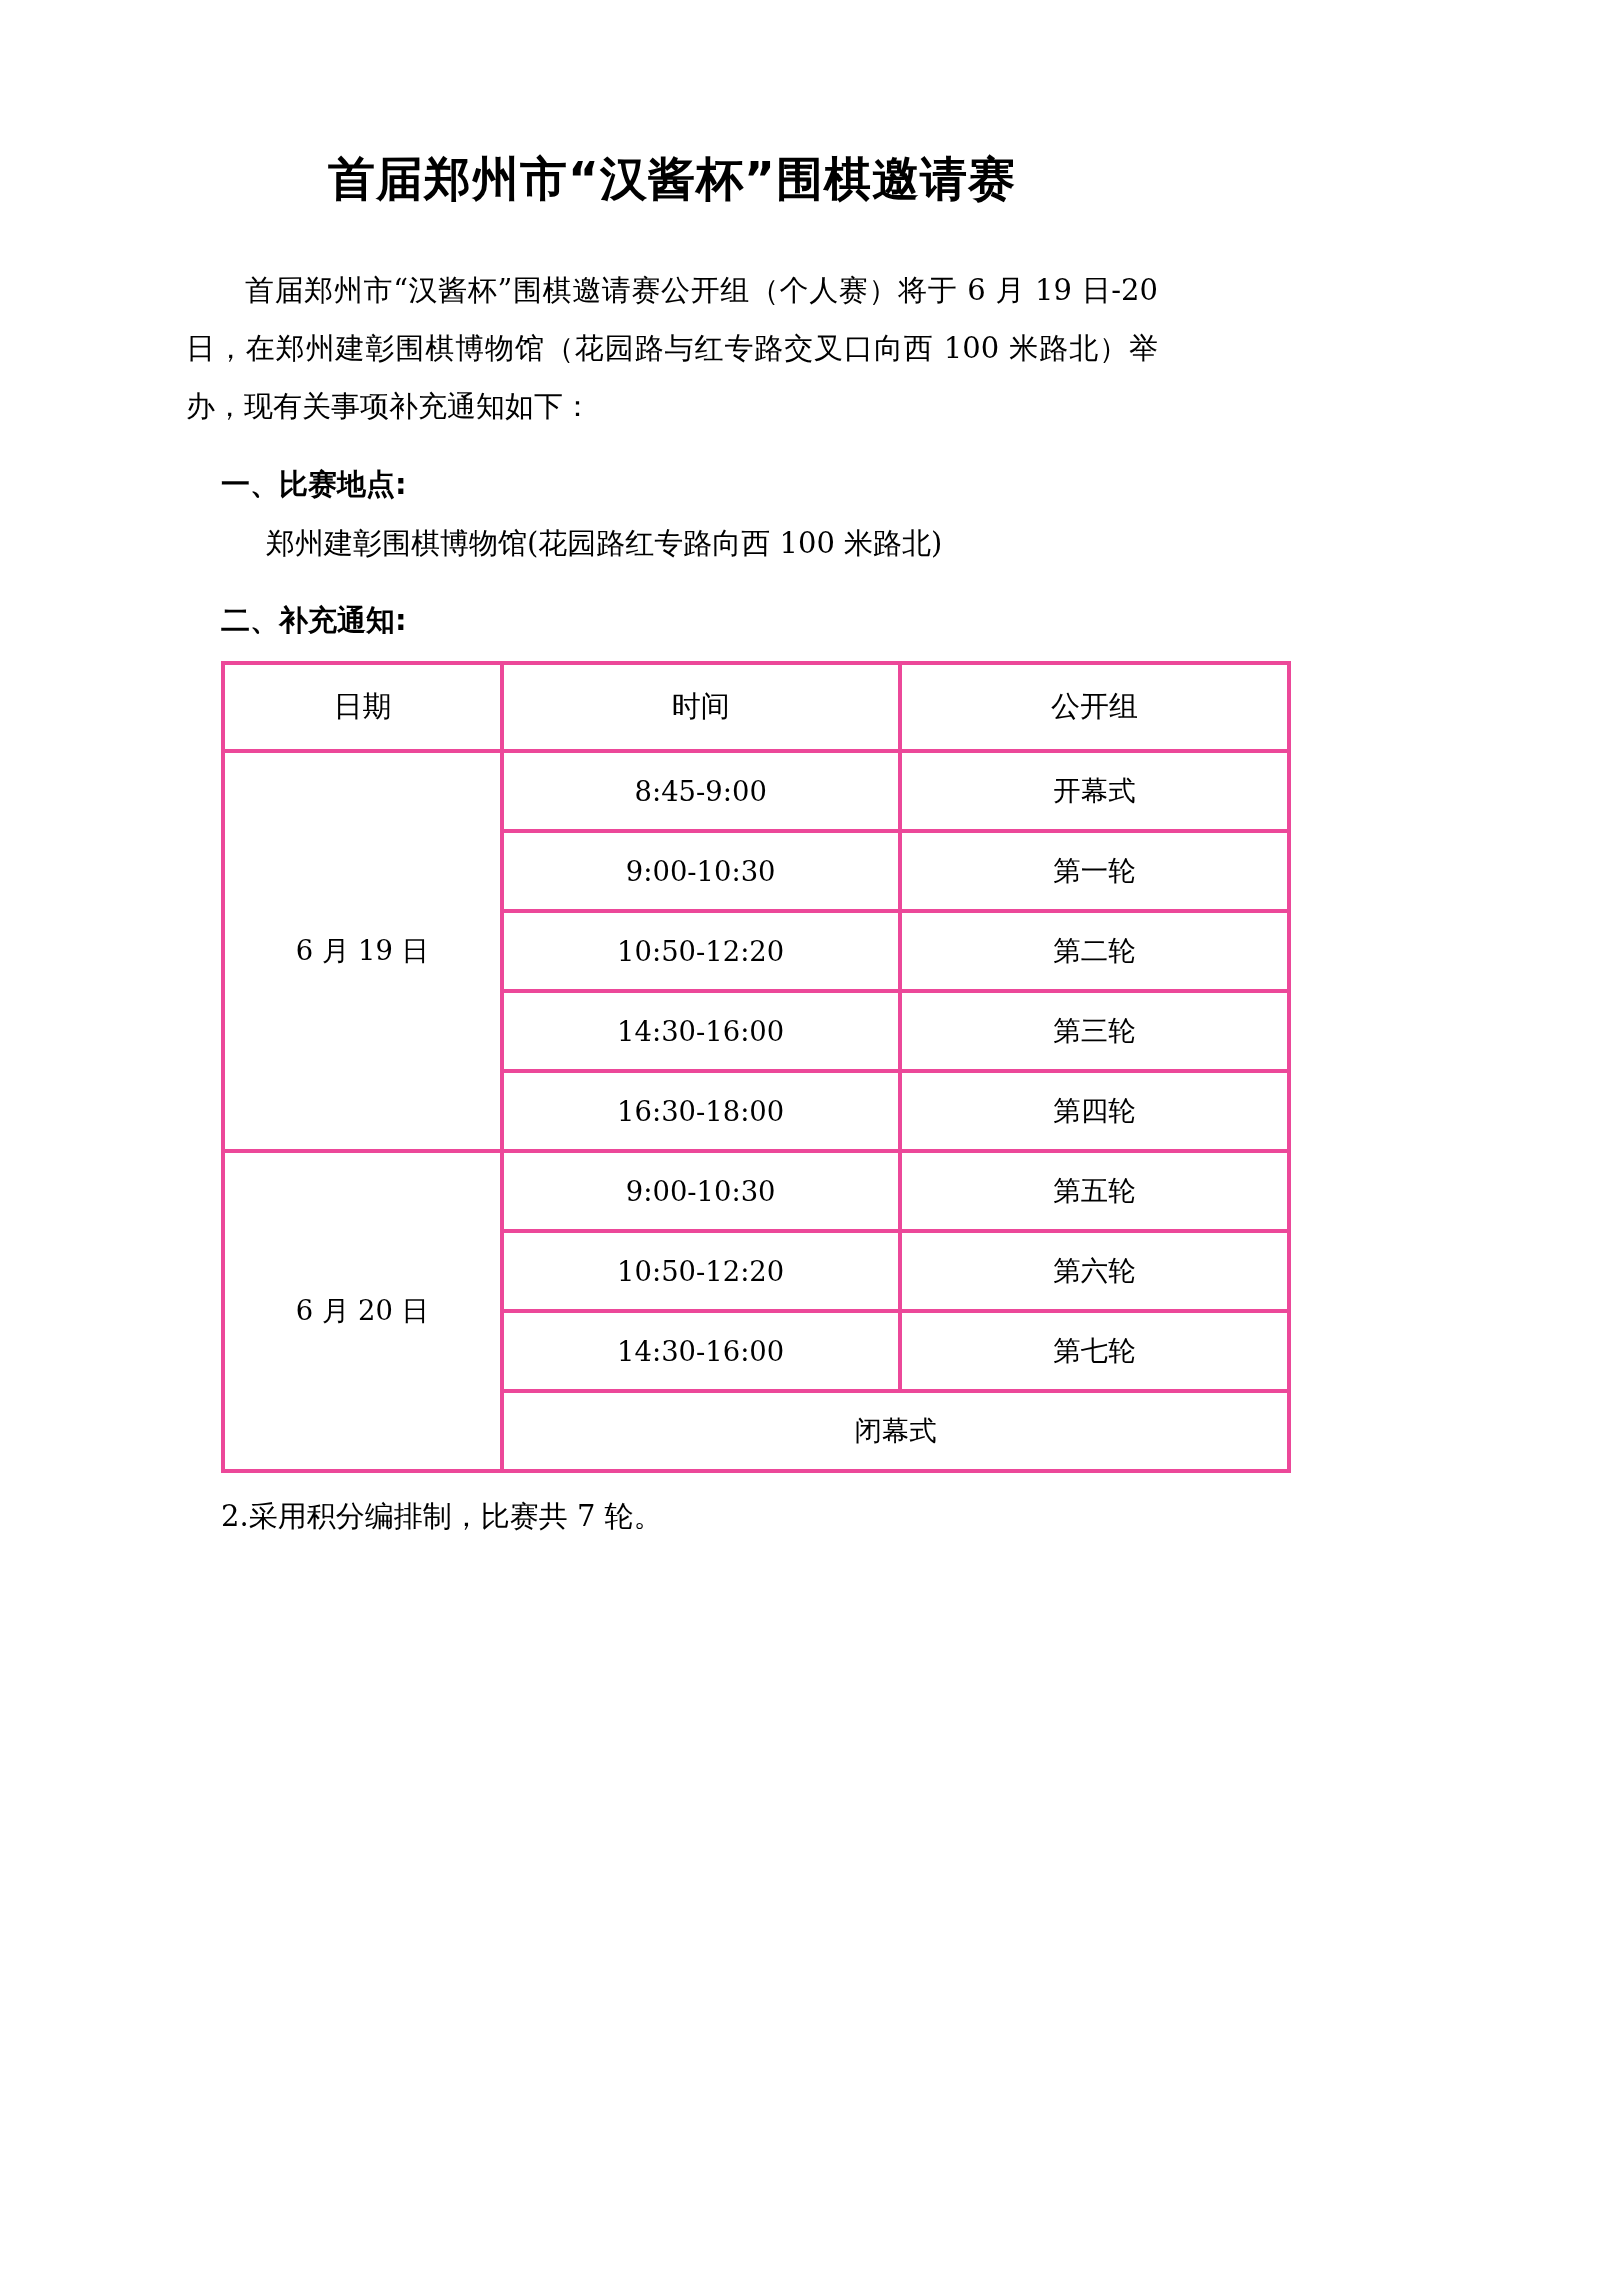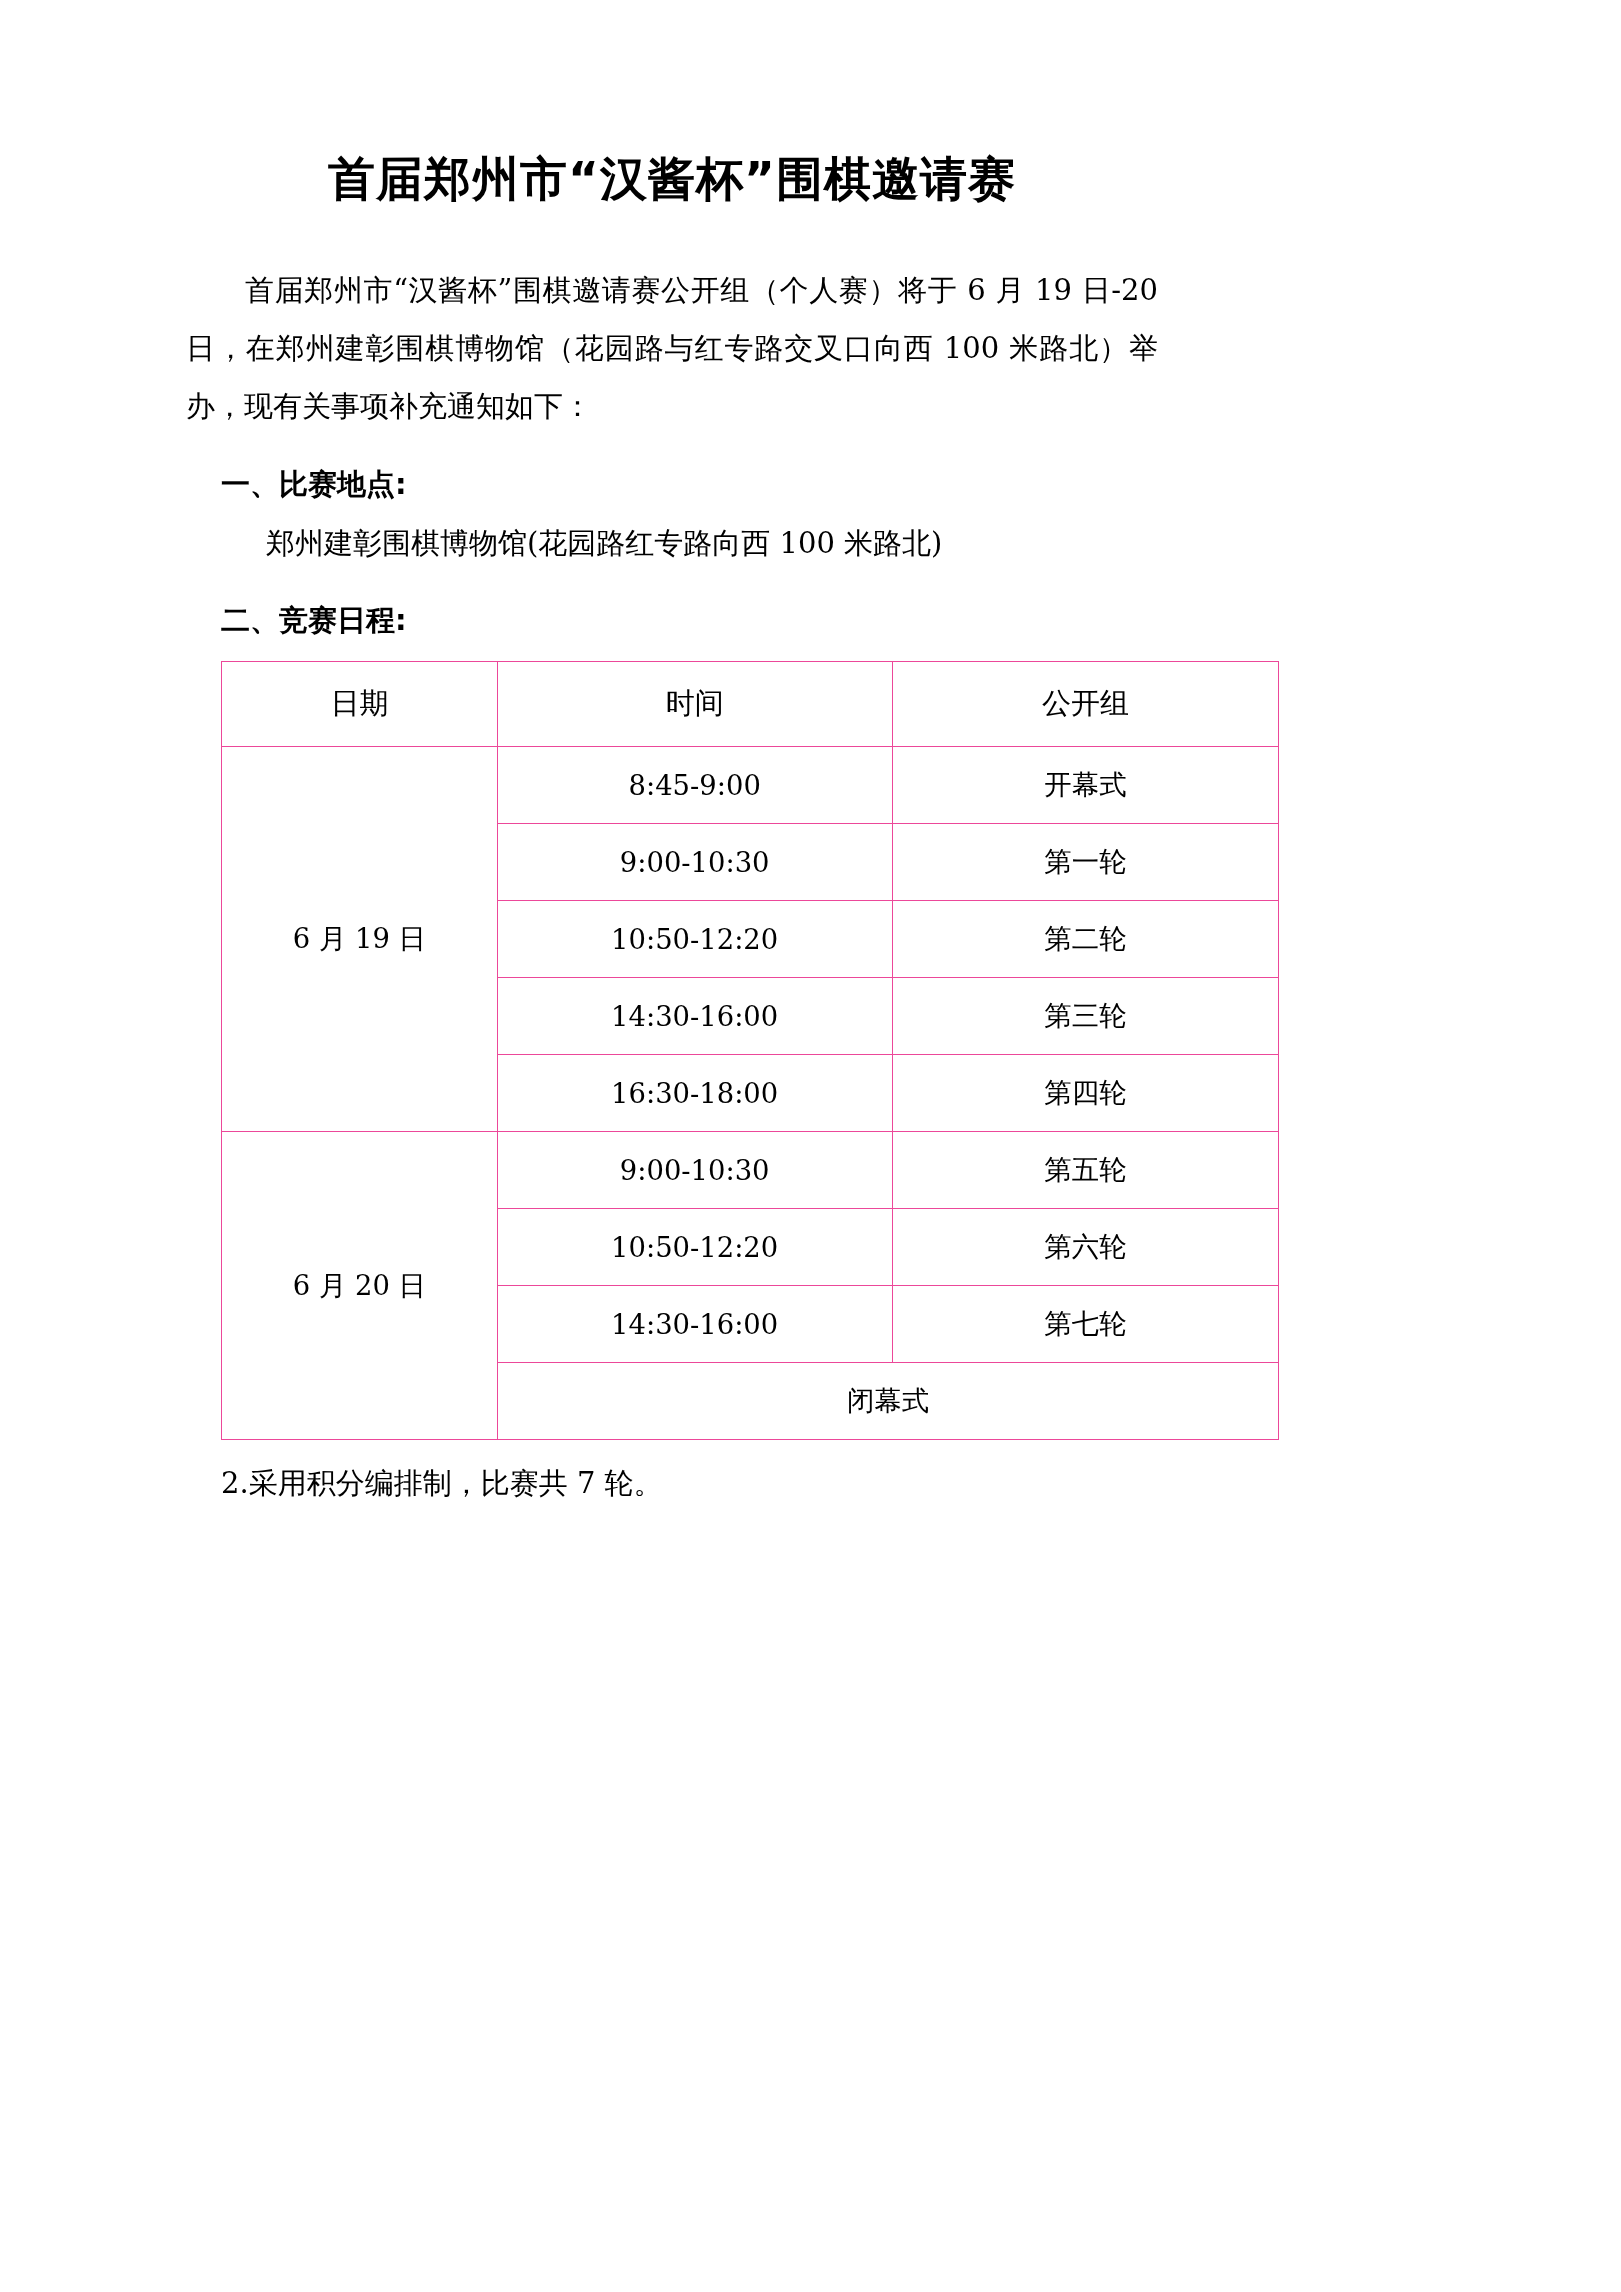--- a/index.html
+++ b/index.html
@@ -62,21 +62,21 @@
     margin: 15.7px 0 0 0;
     text-indent: 35px;
   }
   table.schedule {
     border-collapse: collapse;
     width: 1019px;
     margin: 13.7px 0 0 35px;
     table-layout: fixed;
   }
   table.schedule td {
-    border: 1px solid #ec4899;
+    border: 4px solid #ec4899;
     text-align: center;
     vertical-align: middle;
     font-size: 27.4px;
     height: 76px;
     padding: 0 5.9px;
   }
   table.schedule td.head {
     font-size: 29px;
     height: 84px;
   }
@@ -91,21 +91,21 @@
 
   <h1 class="doc-title">
     <span>首届郑州市“汉酱杯”围棋邀请赛</span>
   </h1>
 
   <p class="intro">首届郑州市“汉酱杯”围棋邀请赛公开组（个人赛）将于 6 月 19 日-20 日，在郑州建彰围棋博物馆（花园路与红专路交叉口向西 100 米路北）举办，现有关事项补充通知如下：</p>
 
   <div class="section-heading">一、比赛地点:</div>
   <div class="indent-text">郑州建彰围棋博物馆(花园路红专路向西 100 米路北)</div>
 
-  <div class="section-heading">二、竞赛日程:</div>
+  <div class="section-heading">二、补充通知:</div>
 
   <table class="schedule">
     <tbody>
       <tr>
         <td class="head col1">日期</td>
         <td class="head col2">时间</td>
         <td class="head col3">公开组</td>
       </tr>
       <tr>
         <td class="col1" rowspan="5">6 月 19 日</td>

